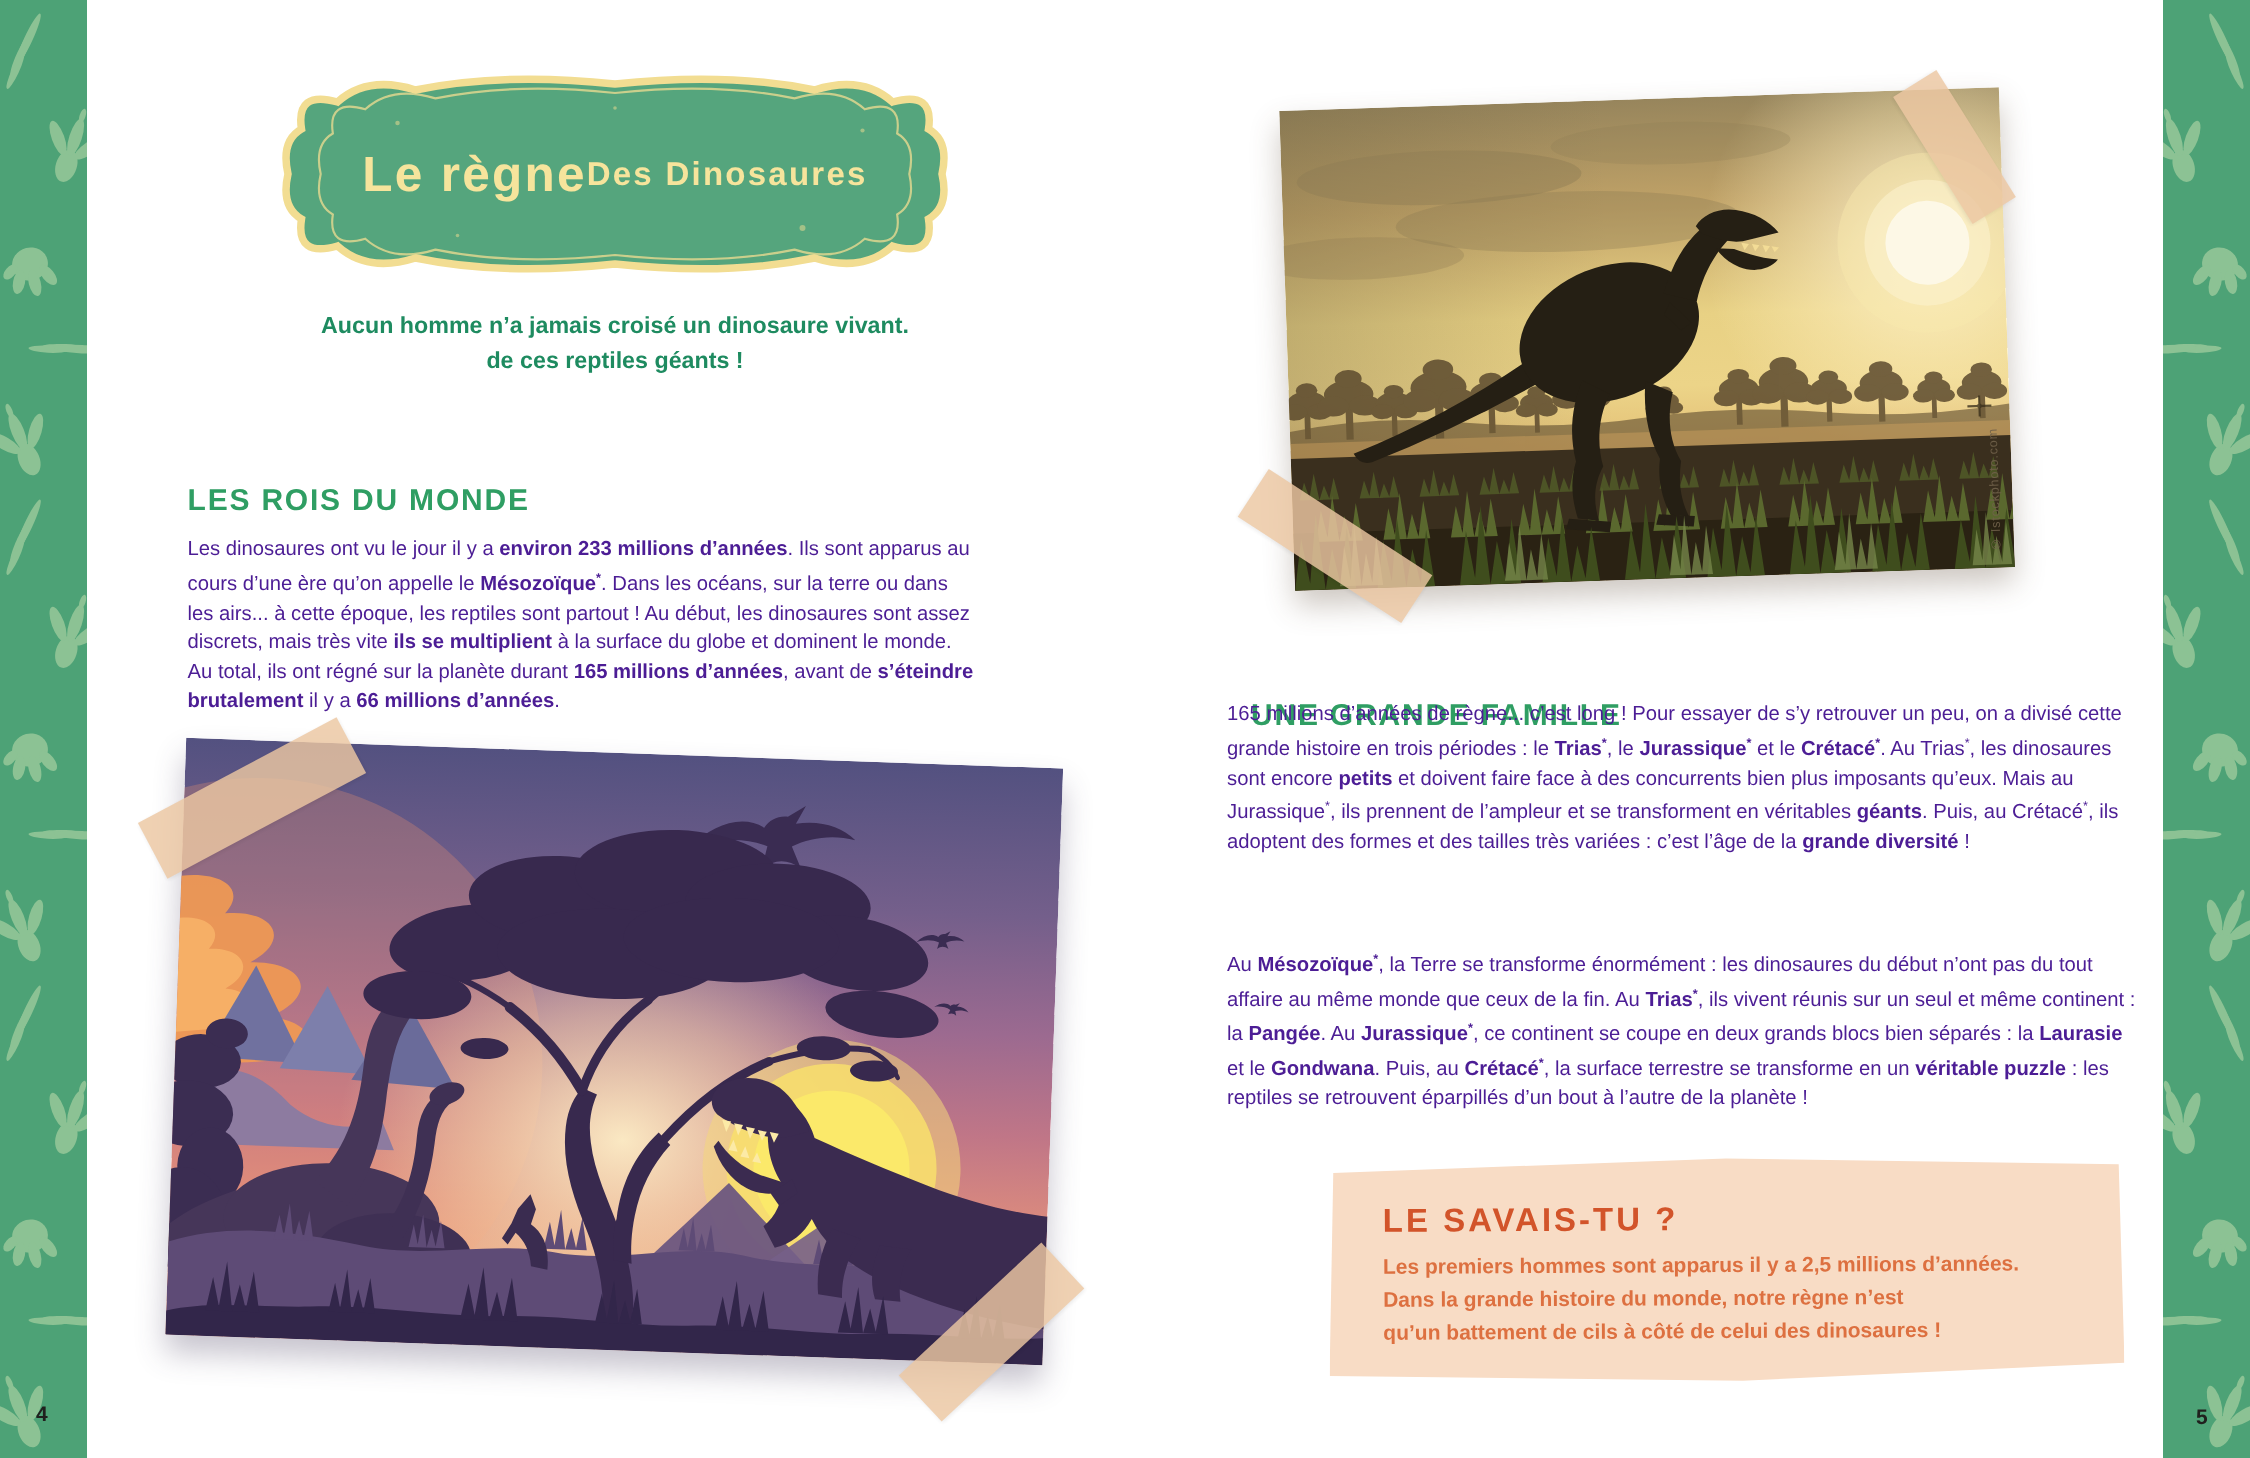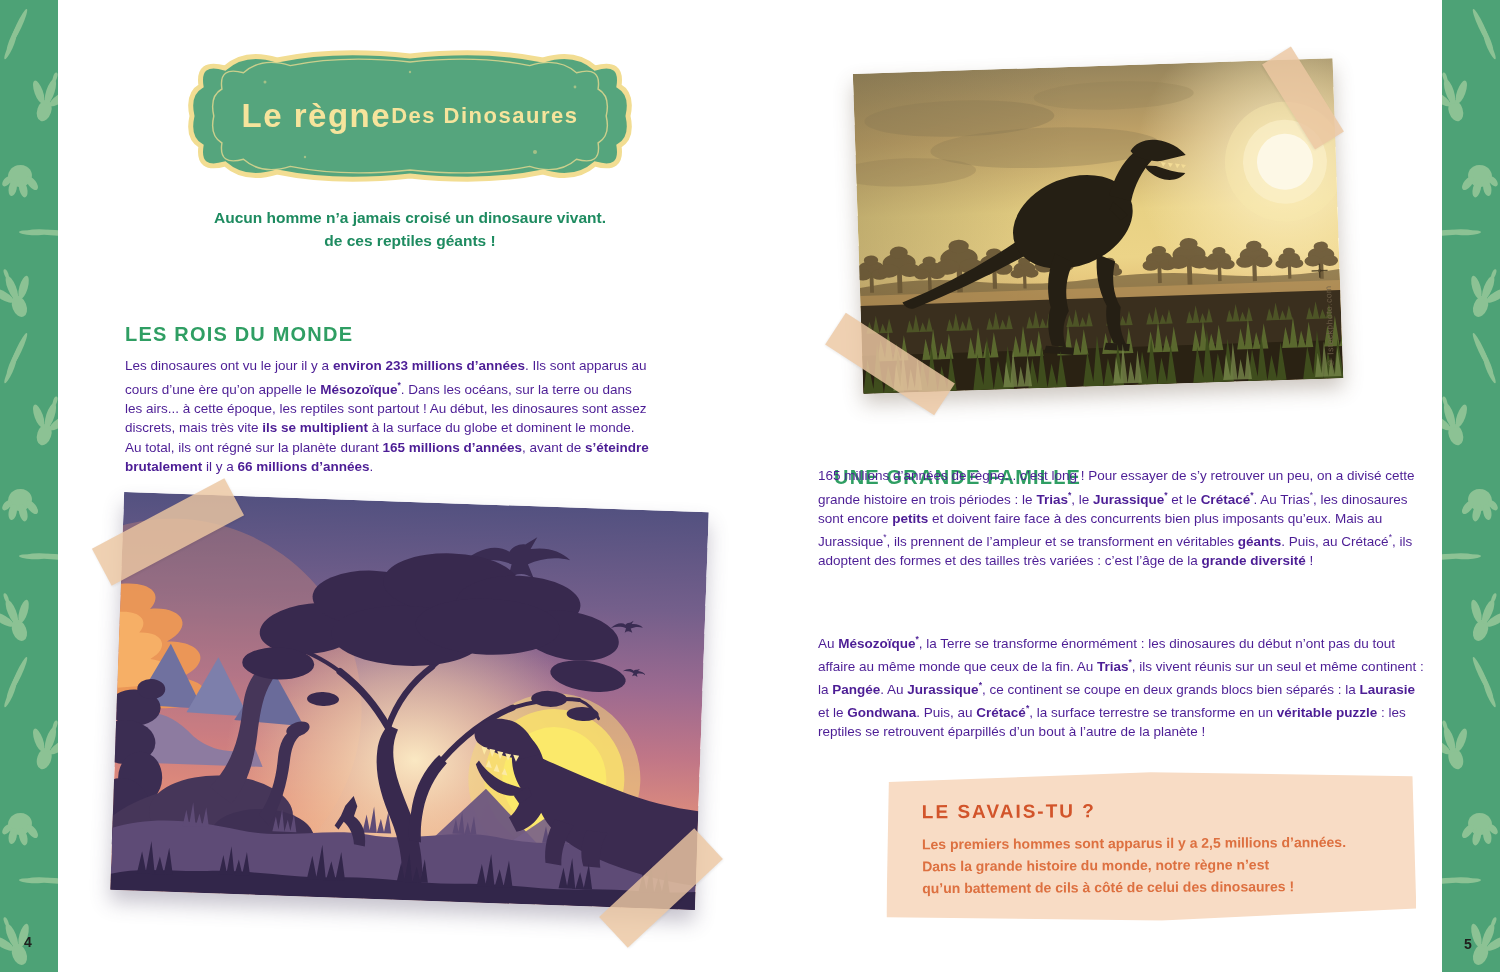--- a/index.html
+++ b/index.html
@@ -39,21 +39,21 @@
   .illu-wrap svg,.photo-wrap svg{display:block;}
   .credit{position:absolute;right:7px;bottom:10px;
     writing-mode:vertical-rl;transform:rotate(180deg);
     font-size:8.5px;color:#70614a;letter-spacing:.5px;opacity:.9;}
   .tape{position:absolute;background:#ecc7a2;opacity:.82;z-index:5;
     box-shadow:0 1px 3px rgba(0,0,0,.10);}
   
   .factbox{left:886px;top:770px;width:530px;height:152px;background:#f8dcc5;
     clip-path:polygon(0.6% 7%,50% 1.5%,99.4% 5%,100% 92%,52% 99%,0% 96%);
     transform:rotate(-.3deg);}
-  .factbox-h{position:absolute;left:36px;top:30px;font-size:19px;font-weight:bold;
+  .factbox-h{position:absolute;left:36px;top:30px;font-size:22px;font-weight:bold;
     letter-spacing:2px;color:#d2542a;}
   .factbox-t{position:absolute;left:36px;top:62px;width:460px;
     font-size:14px;line-height:22px;color:#dd7040;font-weight:bold;}
   .hidden-defs{position:absolute;width:0;height:0;overflow:hidden;}
 </style>
 </head>
 <body>
 
 <svg class="hidden-defs" aria-hidden="true">
   <defs>

